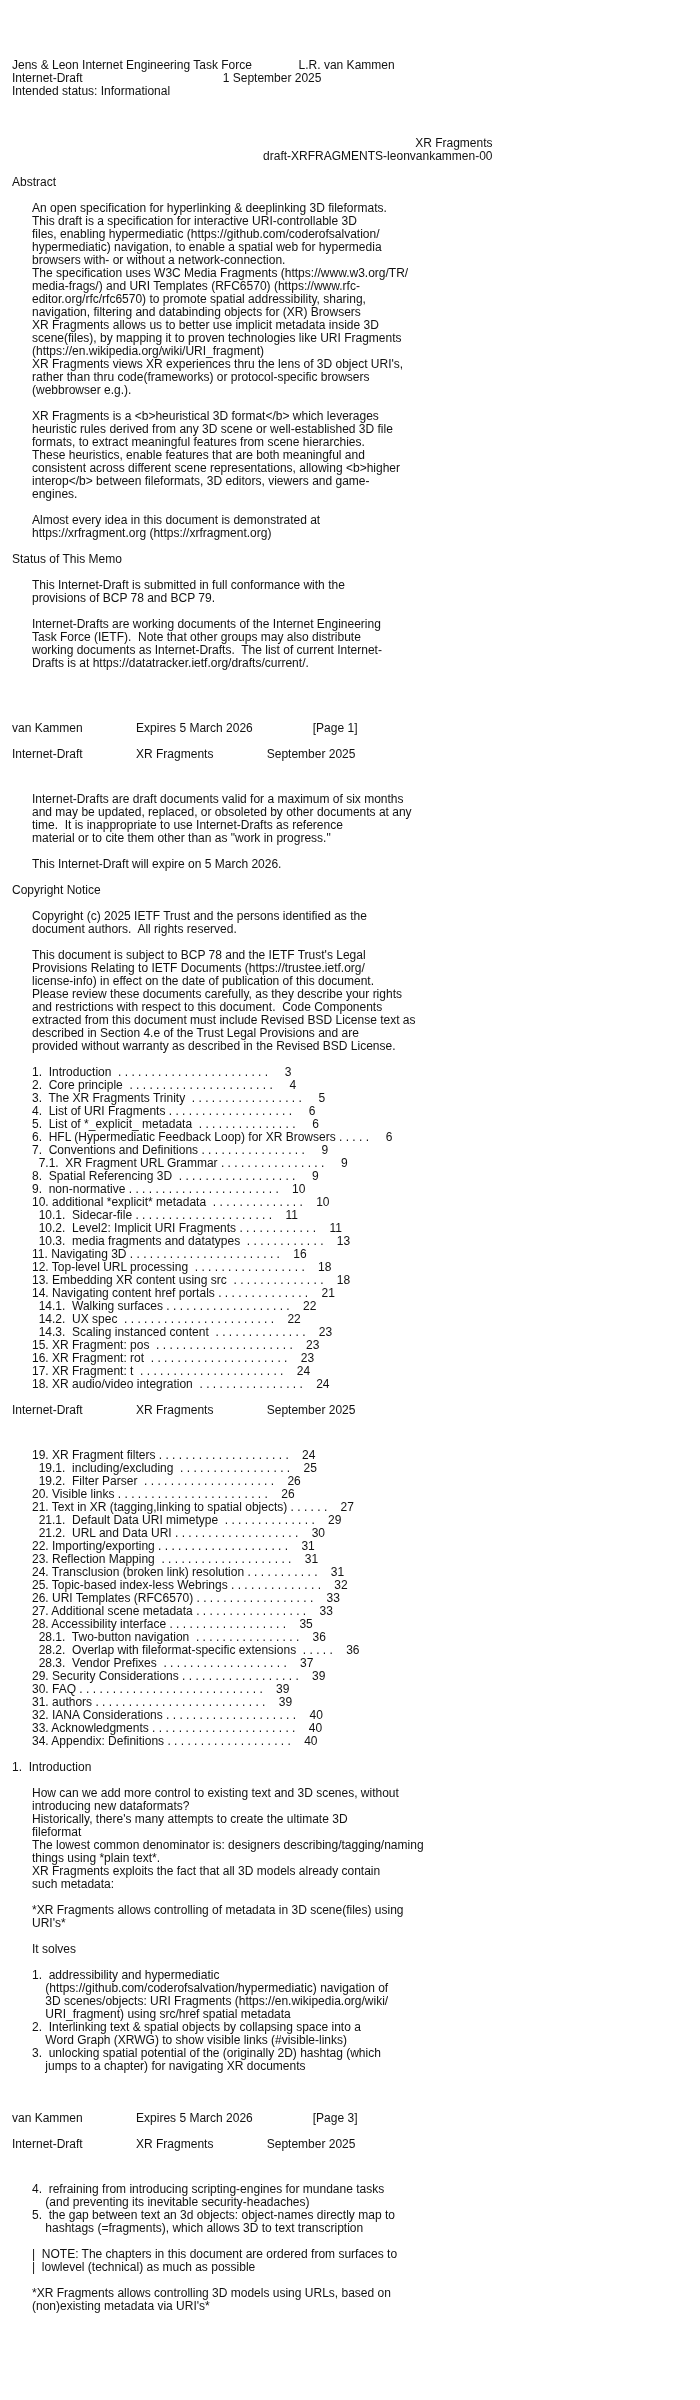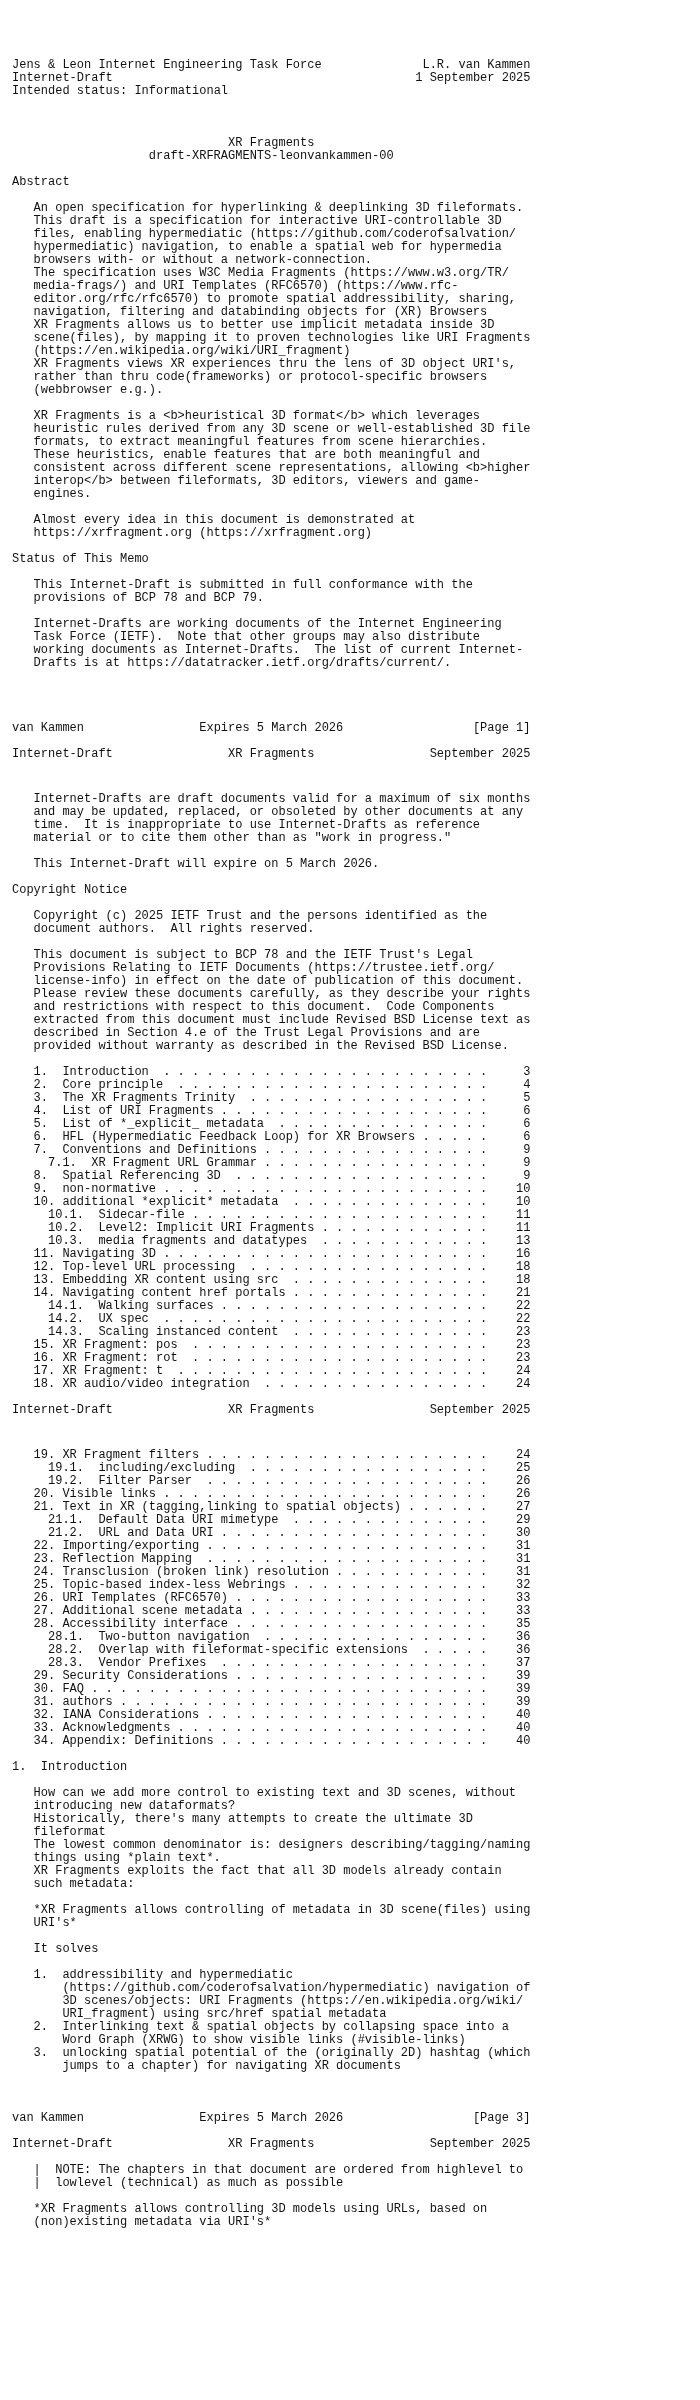--- a/index.html
+++ b/index.html
@@ -7,28 +7,28 @@
     width: 700px;
     height: 2400px;
     background: #ffffff;
     color: #111111;
     box-sizing: border-box;
     padding: 59px 0 0 12px;
     overflow: hidden;
   }
   pre {
     margin: 0;
-    font-family: Liberation Mono, monospace;
+    font-family: Liberation Sans, sans-serif;
     font-size: 12px;
     line-height: 13px;
     white-space: pre;
     color: #111111;
   }
   .indent { padding-left: 3ch; }
-  .center { width: 72ch; text-align: center; }
+  .center { width: 72ch; text-align: right; }
   .g1 { margin-top: 13px; }
   .g2 { margin-top: 32px; }
   .g3 { margin-top: 39px; }
   .g4 { margin-top: 52px; }
 </style>
 </head>
 <body>
 
 <div>
 
@@ -162,19 +162,23 @@
     3D scenes/objects: URI Fragments (https://en.wikipedia.org/wiki/
     URI_fragment) using src/href spatial metadata
 2.  Interlinking text &amp; spatial objects by collapsing space into a
     Word Graph (XRWG) to show visible links (#visible-links)
 3.  unlocking spatial potential of the (originally 2D) hashtag (which
     jumps to a chapter) for navigating XR documents</pre>
 
   <pre class="g3">van Kammen                Expires 5 March 2026                  [Page 3]</pre>
 
   <pre class="g1">Internet-Draft                XR Fragments                September 2025</pre>
-  <pre class="indent g1">|  NOTE: The chapters in that document are ordered from highlevel to
+  <pre class="indent g2">4.  refraining from introducing scripting-engines for mundane tasks
+    (and preventing its inevitable security-headaches)
+5.  the gap between text an 3d objects: object-names directly map to
+    hashtags (=fragments), which allows 3D to text transcription</pre>
+  <pre class="indent g1">|  NOTE: The chapters in this document are ordered from surfaces to
 |  lowlevel (technical) as much as possible</pre>
 
   <pre class="indent g1">*XR Fragments allows controlling 3D models using URLs, based on
 (non)existing metadata via URI's*</pre>
 
 </div>
 
 </body></html>

